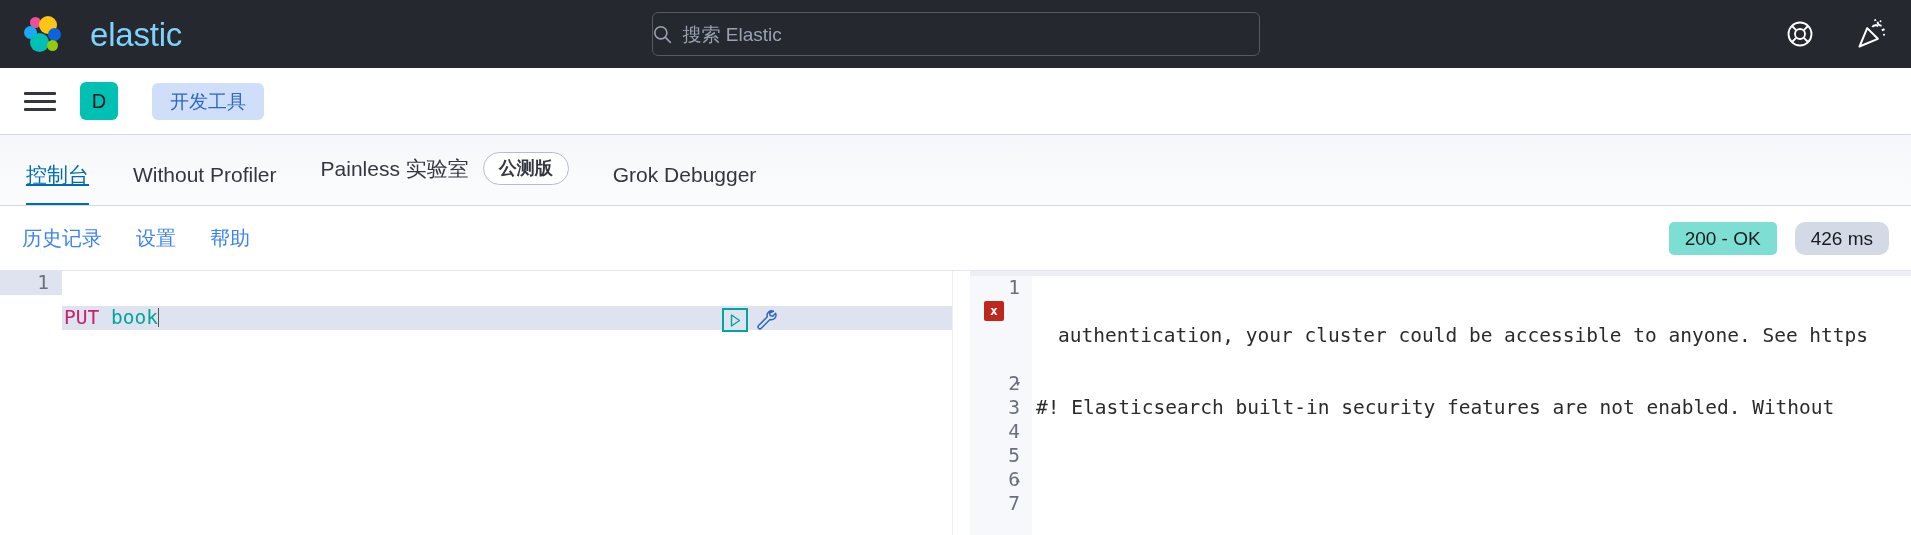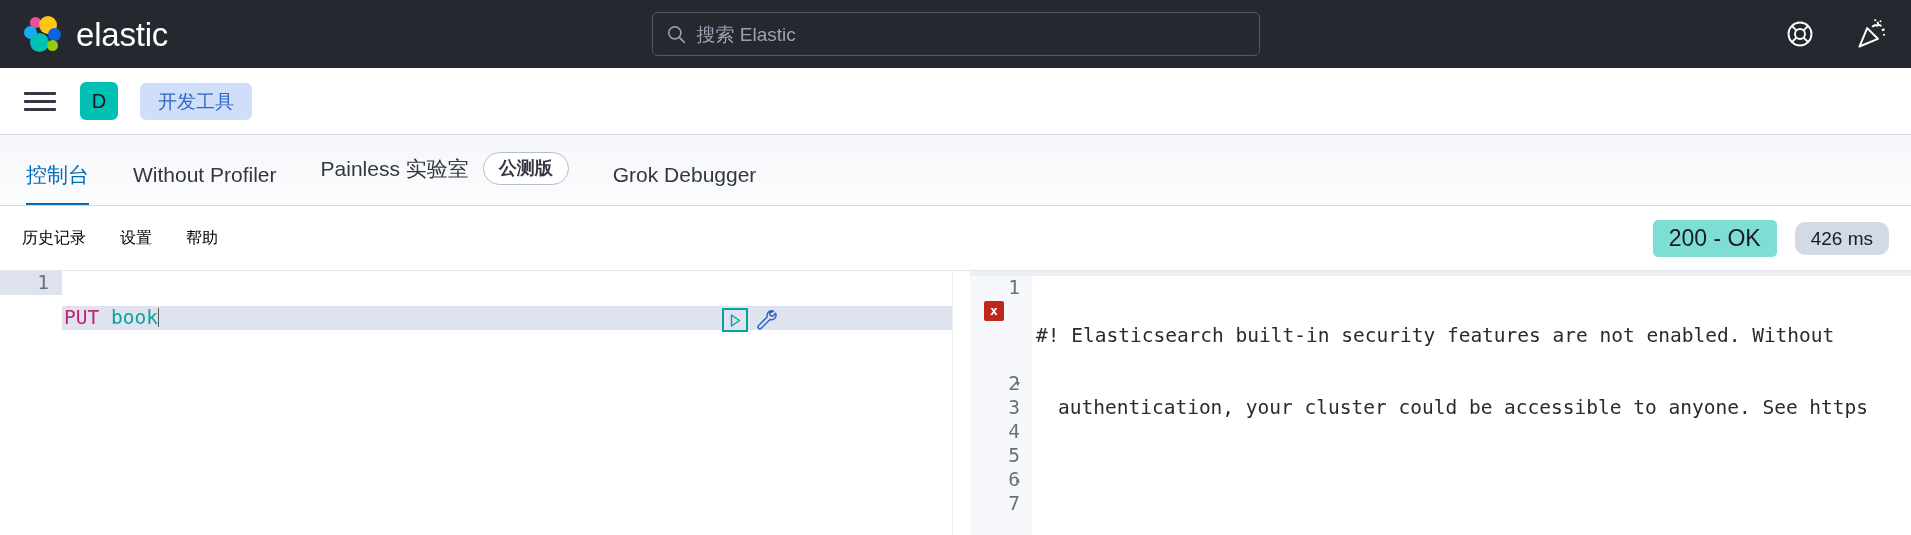--- a/index.html
+++ b/index.html
@@ -40,42 +40,43 @@
     display: block;
   }
   .lm-pink   { width: 11px; height: 11px; left: 8px;  top: 2px;  background: #ee5097; }
   .lm-yellow { width: 18px; height: 18px; left: 17px; top: 1px;  background: #fec514; }
   .lm-blue   { width: 13px; height: 13px; left: 2px;  top: 11px; background: #1ba9f5; }
   .lm-darkblue{width: 13px; height: 13px; left: 26px; top: 13px; background: #0b64dd; }
   .lm-teal   { width: 19px; height: 19px; left: 8px;  top: 18px; background: #00bfb3; }
   .lm-green  { width: 11px; height: 11px; left: 25px; top: 25px; background: #93c90e; }
 
   .brand-name {
-    color: #ffffff;
+    color: #7dd3fc;
     font-size: 33px;
     font-weight: 400;
     letter-spacing: -0.2px;
     line-height: 1;
+    margin-left: 14px;
   }
 
   .search-wrap {
     position: absolute;
     left: 50%;
     transform: translateX(-50%);
     width: 608px;
   }
   .search-box {
     display: flex;
     align-items: center;
     gap: 11px;
     height: 44px;
     background: #25282f;
     border: 1px solid #535966;
     border-radius: 6px;
-    padding: 0 14px;
+    padding: 0 0;
     cursor: text;
   }
   .search-box svg { flex: 0 0 auto; }
   .search-text {
     color: #98a2b3;
     font-size: 19px;
     line-height: 1;
     user-select: none;
   }
 
@@ -127,21 +128,21 @@
     margin-left: 4px;
   }
   .crumb-pill {
     background: #cfdffa;
     color: #2f67c4;
     font-size: 19px;
     border-radius: 6px;
     padding: 9px 18px;
     cursor: pointer;
     line-height: 1;
-    margin-left: 4px;
+    margin-left: 16px;
   }
 
   
   .tabsrow {
     height: 72px;
     background: linear-gradient(to bottom, #f5f7fa 0%, #fbfcfd 100%);
     border-top: 1px solid #d3dae6;
     border-bottom: 1px solid #d3dae6;
     display: flex;
     align-items: flex-end;
@@ -152,21 +153,21 @@
     position: relative;
     font-size: 21px;
     color: #343741;
     padding: 0 22px 20px 22px;
     cursor: pointer;
     line-height: 1;
     display: flex; align-items: center; gap: 14px;
     white-space: nowrap;
   }
   .tab:first-child { padding-left: 4px; }
-  .tab.active { color: #006bb4; }
+  .tab.active { color: #006bb4; text-decoration: underline; }
   .tab.active::after {
     content: "";
     position: absolute;
     left: 4px; right: 22px;
     bottom: 0;
     height: 2px;
     background: #006bb4;
   }
   .beta-badge {
     border: 1px solid #b4bdcc;
@@ -184,36 +185,36 @@
   .console-toolbar {
     height: 64px;
     background: #ffffff;
     display: flex;
     align-items: center;
     padding: 0 22px;
     gap: 34px;
     position: relative;
   }
   .tool-link {
-    font-size: 16px;
-    color: #000000;
+    font-size: 20px;
+    color: #3b82f6;
     cursor: pointer;
     line-height: 1;
   }
   .status-group {
     position: absolute;
     right: 22px;
     display: flex;
     align-items: center;
     gap: 18px;
   }
   .badge-ok {
     background: #7dded4;
     color: #1a1c21;
-    font-size: 23px;
+    font-size: 19px;
     border-radius: 5px;
     padding: 7px 16px;
     line-height: 1;
   }
   .badge-time {
     background: #d3dae6;
     color: #1a1c21;
     font-size: 19px;
     border-radius: 10px;
     padding: 7px 16px;
@@ -484,22 +485,22 @@
         <span class="gln" style="position:relative">2<em class="fold">▾</em></span>
         <span class="gln">3</span>
         <span class="gln">4</span>
         <span class="gln">5</span>
         <span class="gln" style="position:relative">6<em class="fold">▴</em></span>
         <span class="gln">7</span>
         <div class="err-marker">x</div>
       </div>
 
       <div class="resp-body">
+        <div class="rl rl-wrap" style="padding-left:22px">authentication, your cluster could be accessible to anyone. See https</div>
         <div class="rl rl-wrap">#! Elasticsearch built-in security features are not enabled. Without</div>
-        <div class="rl rl-wrap" style="padding-left:22px">authentication, your cluster could be accessible to anyone. See https</div>
         
         
         
         
         
         
       </div>
     </div>
   </div>
 </div>

